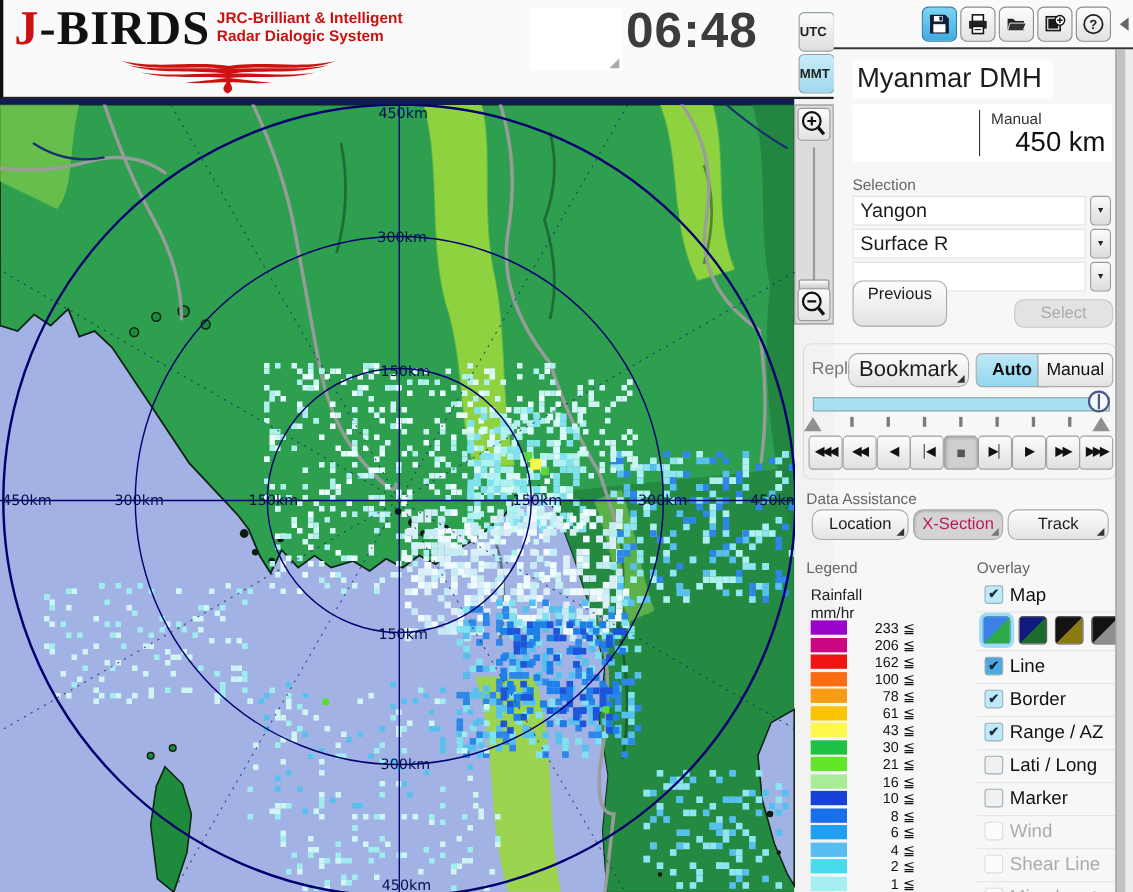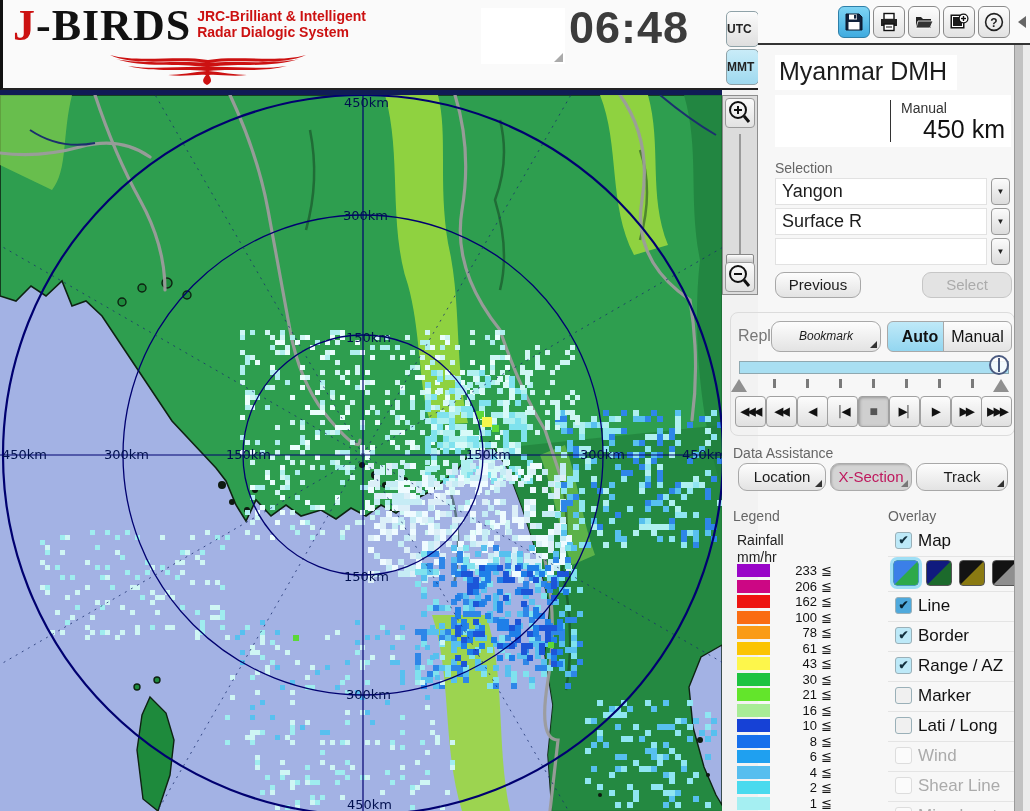--- a/index.html
+++ b/index.html
@@ -2609,26 +2609,26 @@
       <div class="dd"><span>▼</span></div>
     </div>
     <div class="combo" style="top:163px;">
       <div class="field">Surface R</div>
       <div class="dd"><span>▼</span></div>
     </div>
     <div class="combo" style="top:193px;">
       <div class="field"></div>
       <div class="dd"><span>▼</span></div>
     </div>
-    <div class="btn" style="left:17px;top:227px;width:86px;height:26px;line-height:24px;">Previous</div>
+    <div class="btn" style="left:17px;top:210px;width:86px;height:42px;line-height:24px;">Previous</div>
     <div class="btn disabled" style="left:164px;top:227px;width:90px;height:26px;line-height:24px;">Select</div>
 
     <div class="replay-box">
       <div class="replay-label">Replay</div>
-      <div class="btn" style="left:40px;top:8px;width:110px;height:31px;line-height:29px;font-size:12px;font-style:italic;"><span>Bookmark</span>
+      <div class="btn" style="left:40px;top:8px;width:110px;height:31px;line-height:29px;font-size:20px;"><span>Bookmark</span>
         <span class="fold"></span>
       </div>
       <div class="seg auto">Auto</div>
       <div class="seg manual">Manual</div>
       <div class="slider-track"></div>
       <div class="slider-handle"></div>
       <div class="tickrow" id="ticks-row">
           <div class="tick" style="left: 34px;"></div>
           <div class="tick" style="left: 67px;"></div>
           <div class="tick" style="left: 100px;"></div>
@@ -2765,25 +2765,25 @@
         <div class="orow">
           <div class="cb checked">✔</div>
           <div class="olabel">Border</div>
         </div>
         <div class="orow">
           <div class="cb checked">✔</div>
           <div class="olabel">Range / AZ</div>
         </div>
         <div class="orow">
           <div class="cb"></div>
-          <div class="olabel">Marker</div>
+          <div class="olabel">Lati / Long</div>
         </div>
         <div class="orow">
           <div class="cb"></div>
-          <div class="olabel">Lati / Long</div>
+          <div class="olabel">Marker</div>
         </div>
         <div class="orow">
           <div class="cb disabled"></div>
           <div class="olabel disabled">Wind</div>
         </div>
         <div class="orow">
           <div class="cb disabled"></div>
           <div class="olabel disabled">Shear Line</div>
         </div>
         <div class="orow">

